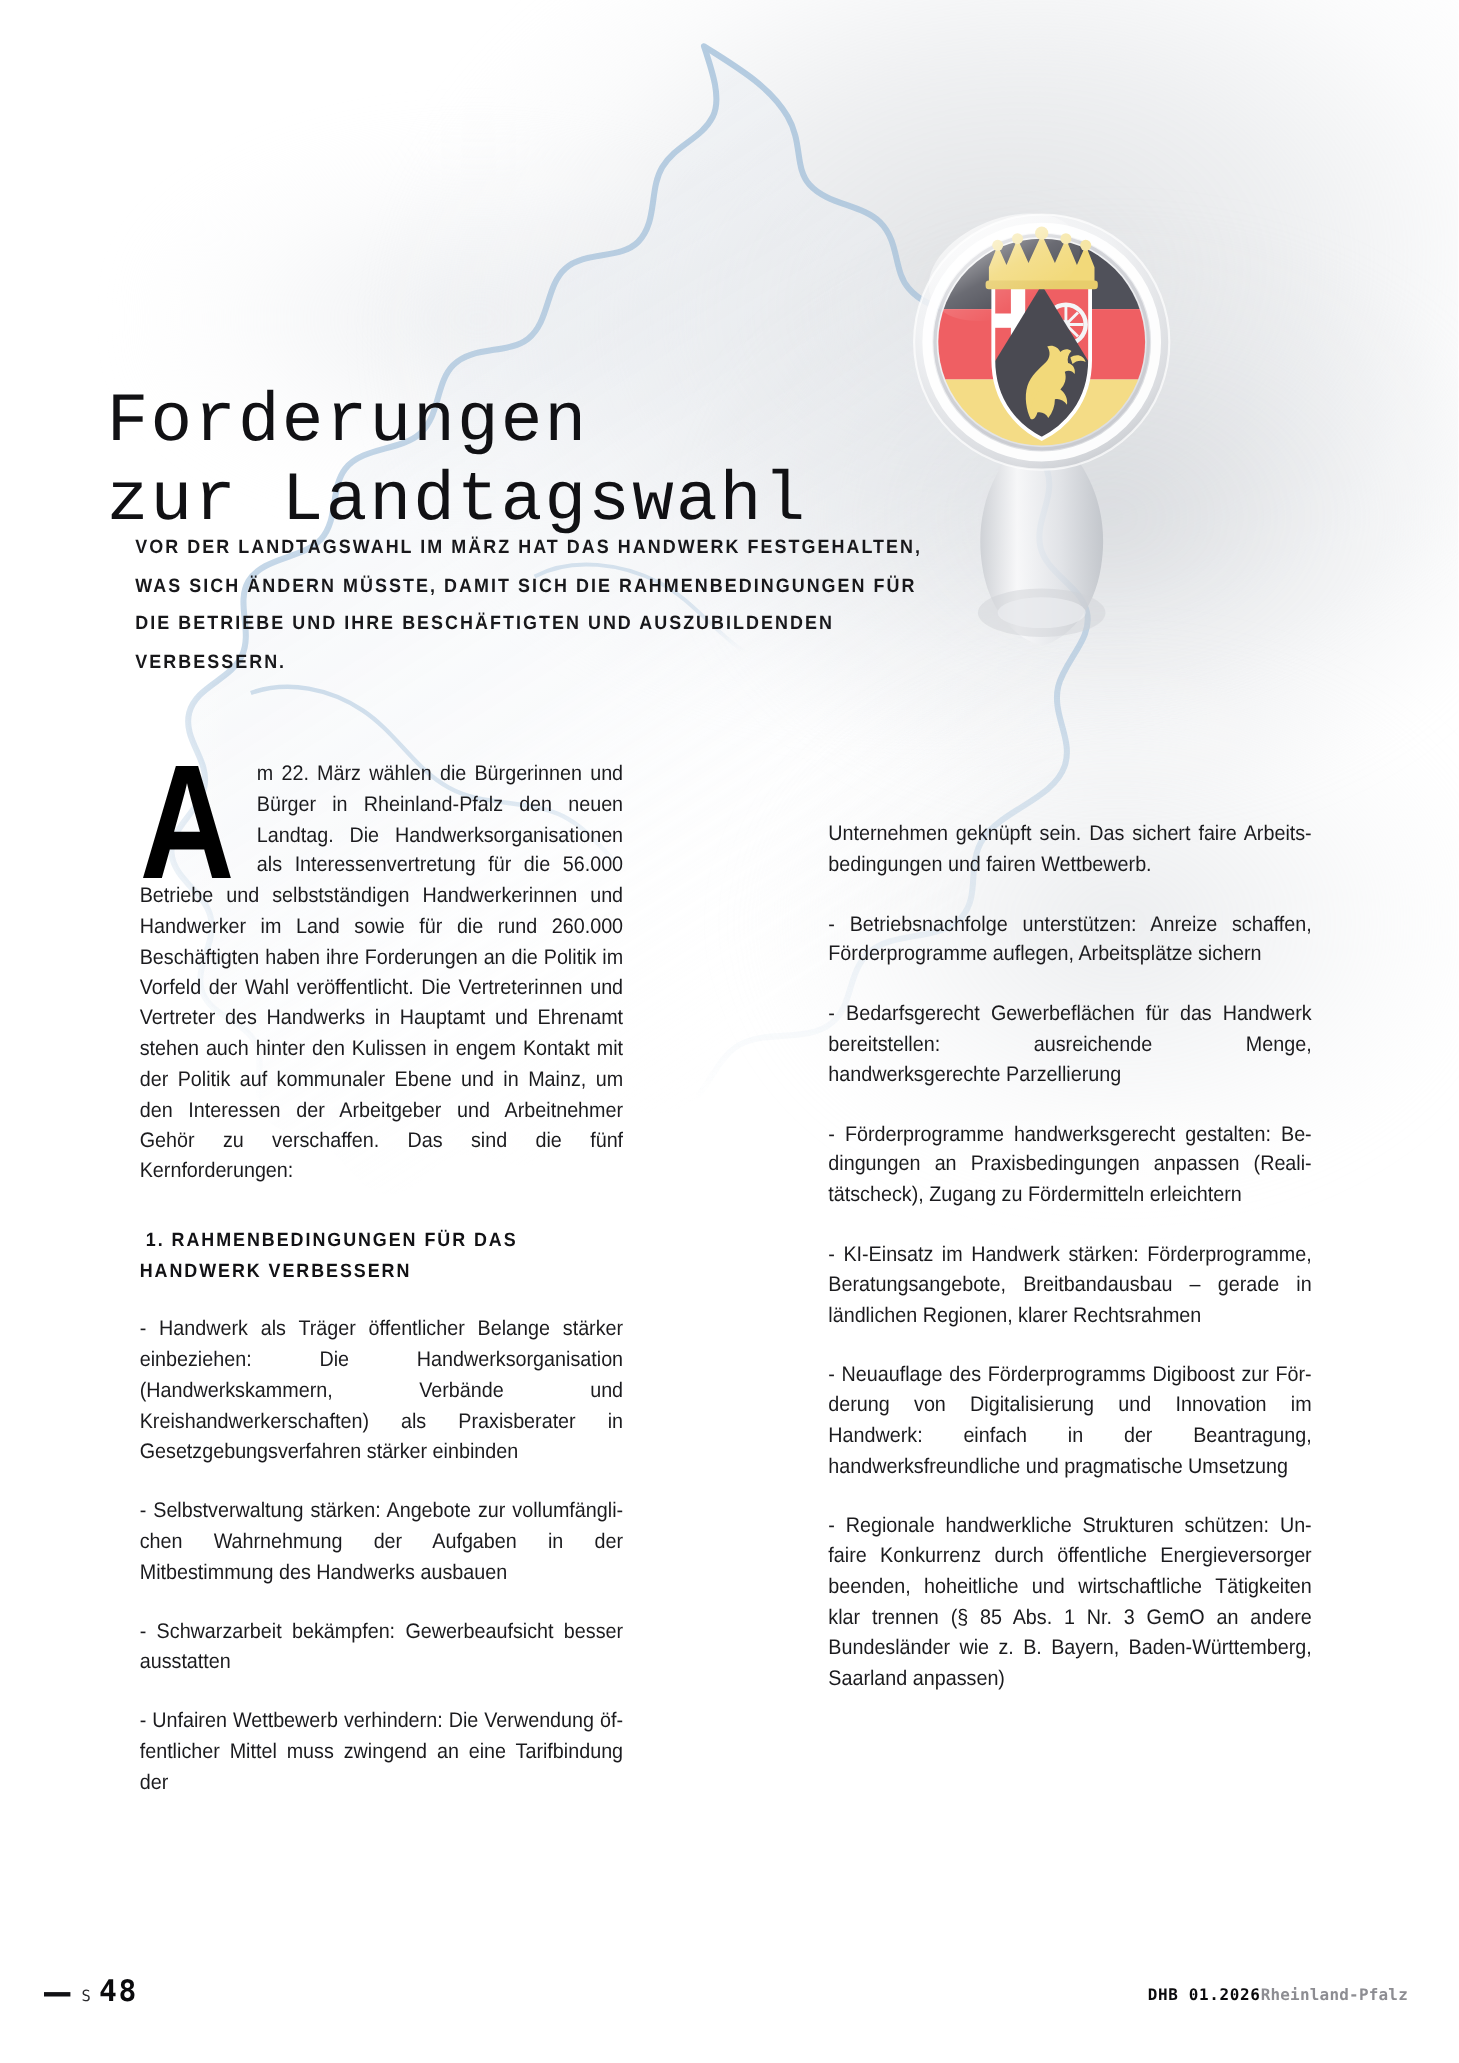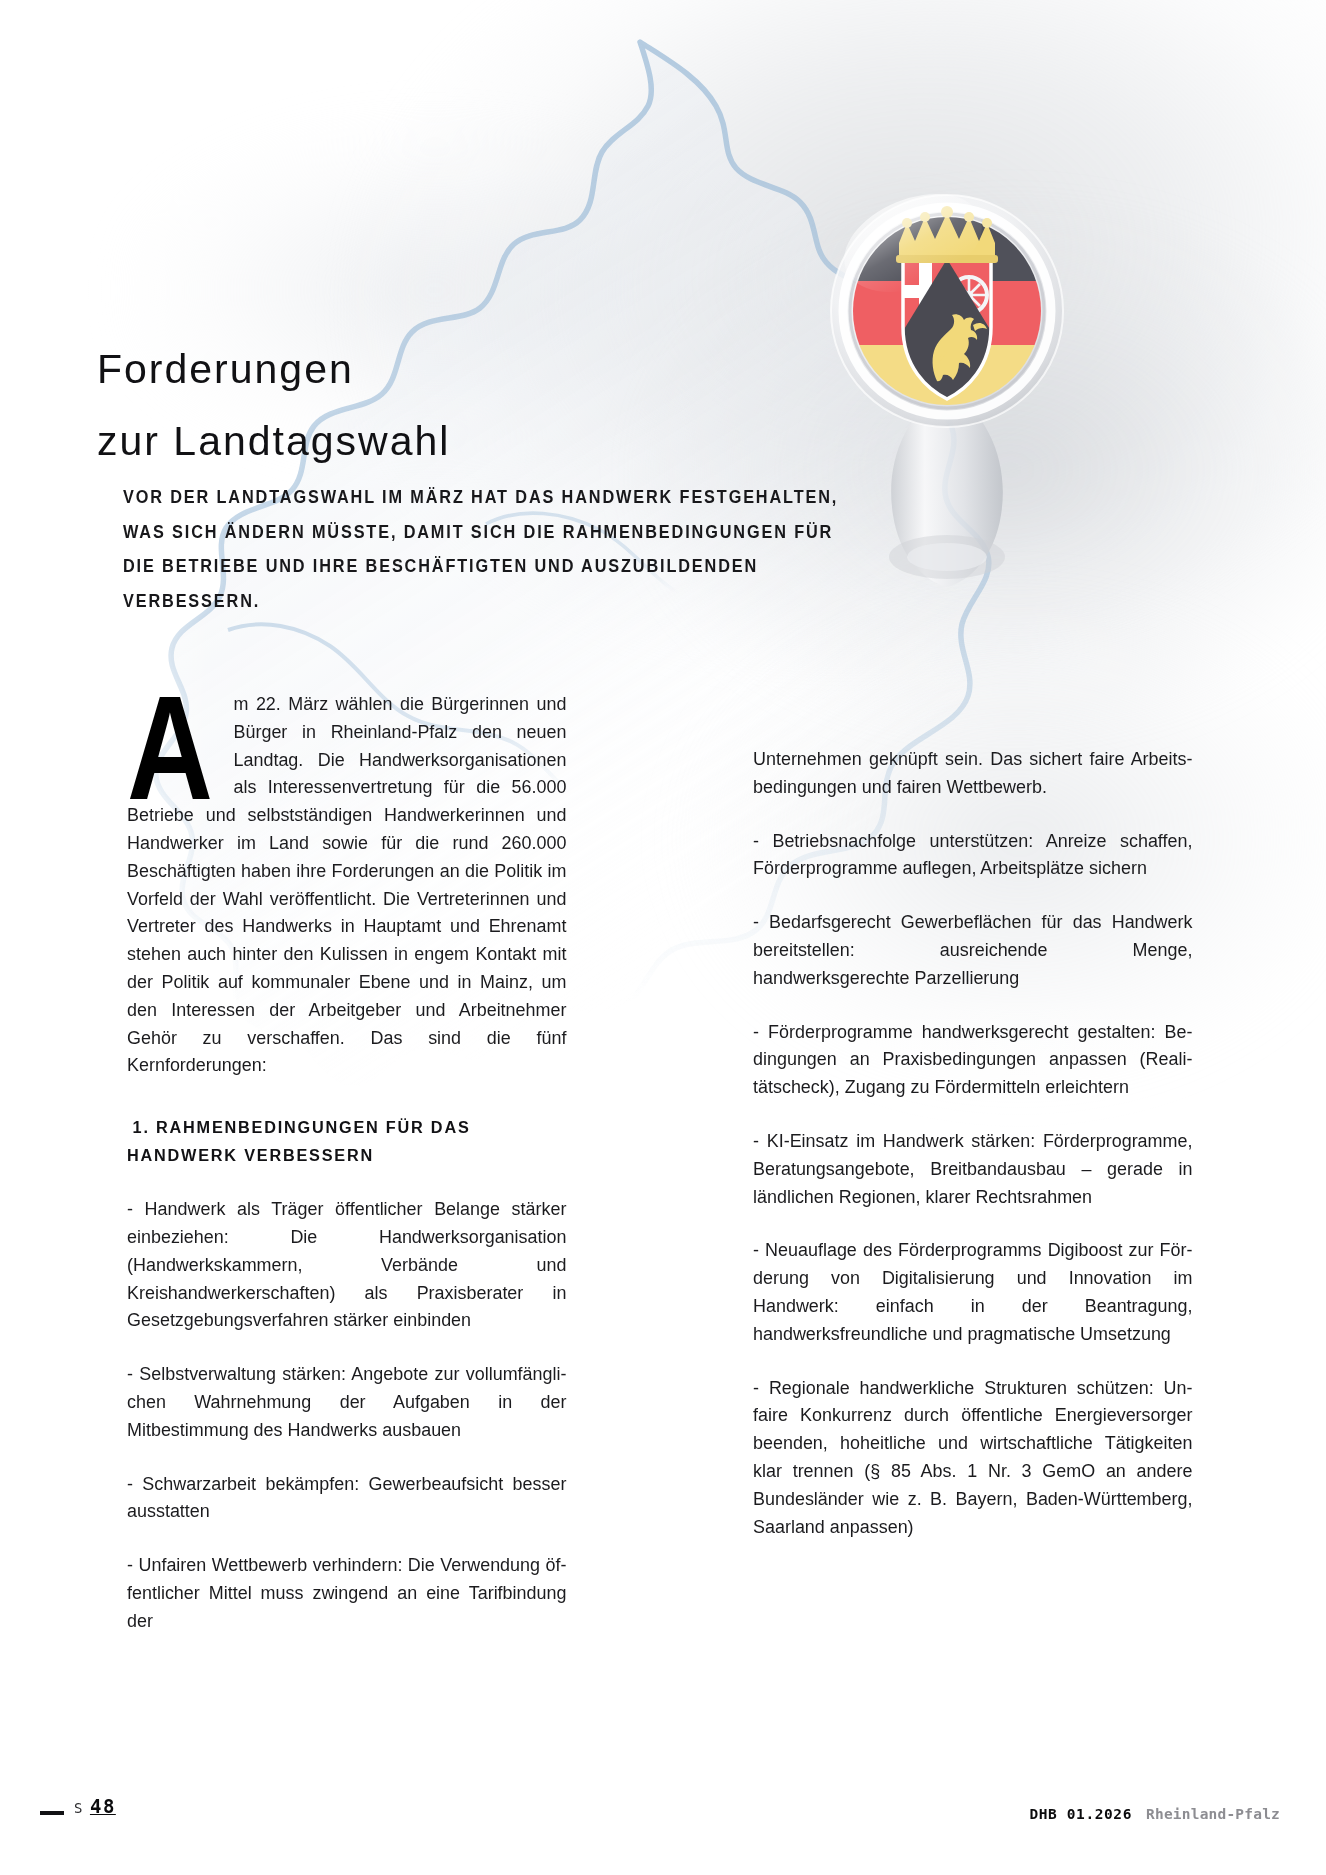--- a/index.html
+++ b/index.html
@@ -97,22 +97,22 @@
   .content {
     position: relative;
     z-index: 3;
   }
 
   .headline {
     position: absolute;
     left: 97px;
     top: 306px;
     width: 840px;
-    font-family: Liberation Sans, sans-serif;
-    font-size: 41px;
+    font-family: Liberation Mono, monospace;
+    font-size: 63px;
     line-height: 72px;
     font-weight: 400;
     color: #111114;
     letter-spacing: 2.0px;
     white-space: pre-line;
   }
 
   .standfirst {
     position: absolute;
     left: 123px;
@@ -206,34 +206,32 @@
     gap: 7px;
     font-family: "DejaVu Sans Mono", "Liberation Mono", monospace;
   }
   .footer-left .s-mark {
     font-size: 14px;
     font-weight: 400;
     color: #2a2a2d;
     letter-spacing: 0.5px;
   }
   .footer-left .pageno {
-    font-size: 19px;
+    font-size: 27px;
     font-weight: 700;
     color: #0b0b0d;
     letter-spacing: 1.5px;
-    text-decoration: underline;
   }
   .footer-right {
     position: absolute;
     right: 46px;
     top: 1806px;
     z-index: 4;
     display: flex;
     align-items: baseline;
-    gap: 14px;
     font-family: "DejaVu Sans Mono", "Liberation Mono", monospace;
     font-size: 14.5px;
     letter-spacing: 0.6px;
   }
   .footer-right .issue {
     font-weight: 700;
     color: #0b0b0d;
   }
   .footer-right .region {
     font-weight: 700;

